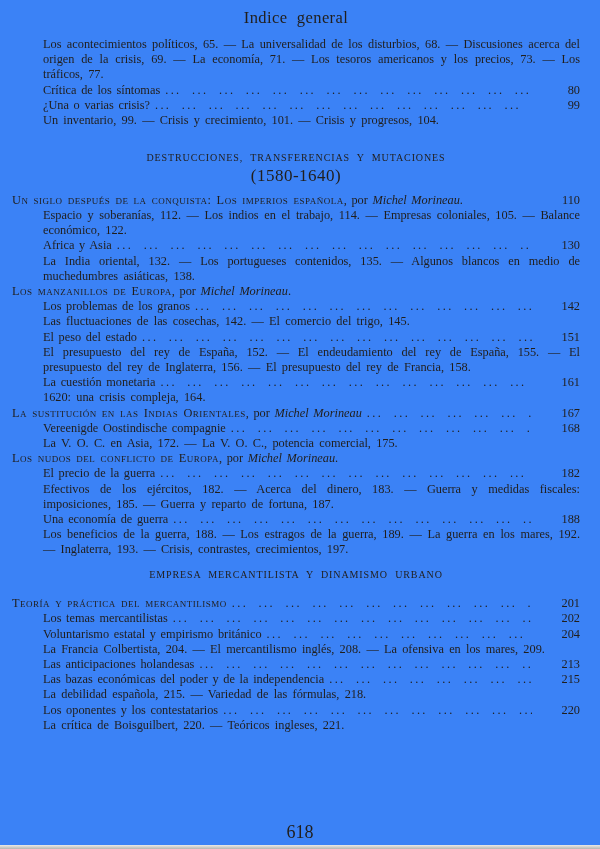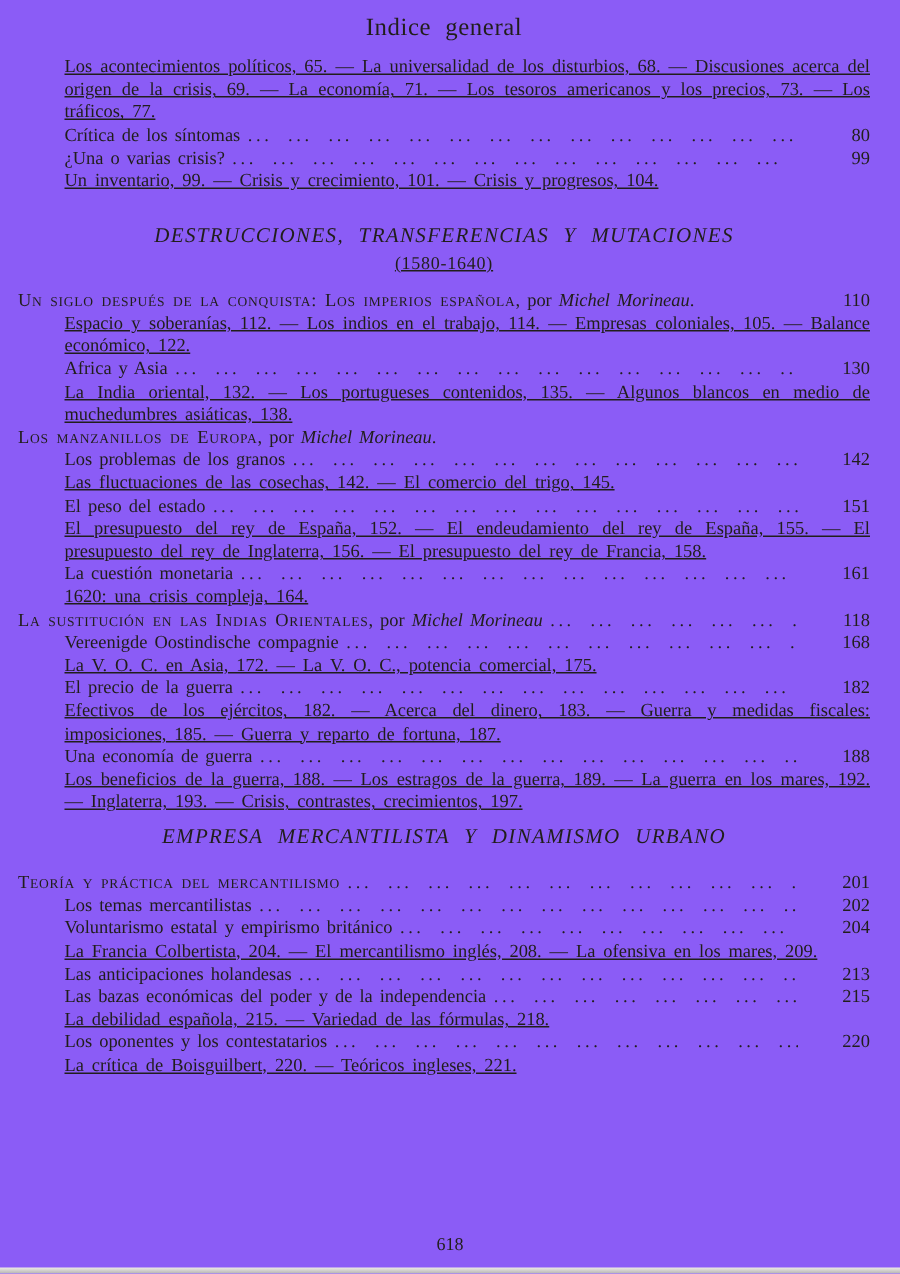--- a/index.html
+++ b/index.html
@@ -1,66 +1,63 @@
 <!DOCTYPE html>
 <html><head>
 <meta charset="utf-8">
 <style>
   html, body { margin: 0; padding: 0; }
   .page {
     position: relative;
     width: 600px;
     height: 849px;
-    background: #8b5cf6;
+    background: #3b82f6;
     color: #211e1b;
     font-family: "Liberation Serif", "DejaVu Serif", serif;
     overflow: hidden;
   }
   .content { padding: 8px 20px 0 12px; }
 
   .title {
     text-align: center;
     font-size: 16.5px;
     line-height: 19px;
     letter-spacing: 0.4px;
     word-spacing: 0.3em;
     margin: 0 0 10px 0;
   }
 
   .toc-section { margin: 0; }
   .heading-block { text-align: center; }
   .toc-section:nth-child(2) .heading-block { margin: 21px 0 9px 0; }
   .toc-section:nth-child(3) .heading-block { margin: 8px 0 13px 0; }
   .section-heading {
-    font-size: 14px;
+    font-size: 10px;
     line-height: 17.5px;
     letter-spacing: 0.9px;
     word-spacing: 0.38em;
-    font-style: italic;
   }
   .section-subheading {
-    font-size: 12px;
+    font-size: 17px;
     line-height: 17px;
     letter-spacing: 0.5px;
-    text-decoration: underline;
   }
 
   .entry {
     font-size: 12.3px;
     line-height: 15.2px;
     word-spacing: 1.6px;
     display: flex;
     align-items: baseline;
   }
   .entry.indent { margin-left: 31px; }
   .entry.para {
     display: block;
     text-align: justify;
     word-spacing: 2.2px;
-    text-decoration: underline;
   }
   .entry:not(.para) .txt { white-space: nowrap; flex: 0 0 auto; }
   .leader-dots {
     flex: 1 1 auto;
     min-width: 0;
     overflow: hidden;
     white-space: nowrap;
     letter-spacing: 2.4px;
     word-spacing: 5px;
     padding-left: 5px;
@@ -69,21 +66,21 @@
   .pagenum { flex: 0 0 48px; text-align: right; }
 
   .sc { font-variant: small-caps; letter-spacing: 0.5px; }
   .it { font-style: italic; margin-top: 12px; }
 
   .folio {
     position: absolute;
     left: 0; right: 0;
     top: 822px;
     text-align: center;
-    font-size: 12px;
+    font-size: 18px;
   }
   .scan-edge {
     position: absolute;
     left: 0; right: 0; bottom: 0;
     height: 4px;
     background: linear-gradient(to bottom, #eceae6, #b8b6b2);
   }
 </style>
 </head>
 <body>
@@ -140,28 +137,31 @@
           <div class="entry indent para"><span class="txt"><span>El presupuesto del rey de España, 152. — El endeudamiento del rey de España, 155. — El presupuesto del rey de Inglaterra, 156. — El presupuesto del rey de Francia, 158.</span></span></div>
           <div class="entry indent">
             <span class="txt"><span>La cuestión monetaria</span></span>
             <span class="leader-dots">... ... ... ... ... ... ... ... ... ... ... ... ... ... ... ... ... ... ... ... ... ... ... ... ... ... ... ... ... ... ... ... ... ... ... ... ... ... ... ...</span>
             <span class="pagenum">161</span>
           </div>
           <div class="entry indent para"><span class="txt"><span>1620: una crisis compleja, 164.</span></span></div>
           <div class="entry">
             <span class="txt"><span class="sc">La sustitución en las Indias Orientales</span><span>, por </span><span class="it">Michel Morineau</span></span>
             <span class="leader-dots">... ... ... ... ... ... ... ... ... ... ... ... ... ... ... ... ... ... ... ... ... ... ... ... ... ... ... ... ... ... ... ... ... ... ... ... ... ... ... ...</span>
-            <span class="pagenum">118</span>
+            <span class="pagenum">167</span>
           </div>
           <div class="entry indent">
             <span class="txt"><span>Vereenigde Oostindische compagnie</span></span>
             <span class="leader-dots">... ... ... ... ... ... ... ... ... ... ... ... ... ... ... ... ... ... ... ... ... ... ... ... ... ... ... ... ... ... ... ... ... ... ... ... ... ... ... ...</span>
             <span class="pagenum">168</span>
           </div>
           <div class="entry indent para"><span class="txt"><span>La V. O. C. en Asia, 172. — La V. O. C., potencia comercial, 175.</span></span></div>
+          <div class="entry">
+            <span class="txt"><span class="sc">Los nudos del conflicto de Europa</span><span>, por </span><span class="it">Michel Morineau</span><span>.</span></span>
+          </div>
           <div class="entry indent">
             <span class="txt"><span>El precio de la guerra</span></span>
             <span class="leader-dots">... ... ... ... ... ... ... ... ... ... ... ... ... ... ... ... ... ... ... ... ... ... ... ... ... ... ... ... ... ... ... ... ... ... ... ... ... ... ... ...</span>
             <span class="pagenum">182</span>
           </div>
           <div class="entry indent para"><span class="txt"><span>Efectivos de los ejércitos, 182. — Acerca del dinero, 183. — Guerra y medidas fiscales: imposiciones, 185. — Guerra y reparto de fortuna, 187.</span></span></div>
           <div class="entry indent">
             <span class="txt"><span>Una economía de guerra</span></span>
             <span class="leader-dots">... ... ... ... ... ... ... ... ... ... ... ... ... ... ... ... ... ... ... ... ... ... ... ... ... ... ... ... ... ... ... ... ... ... ... ... ... ... ... ...</span>
             <span class="pagenum">188</span>

